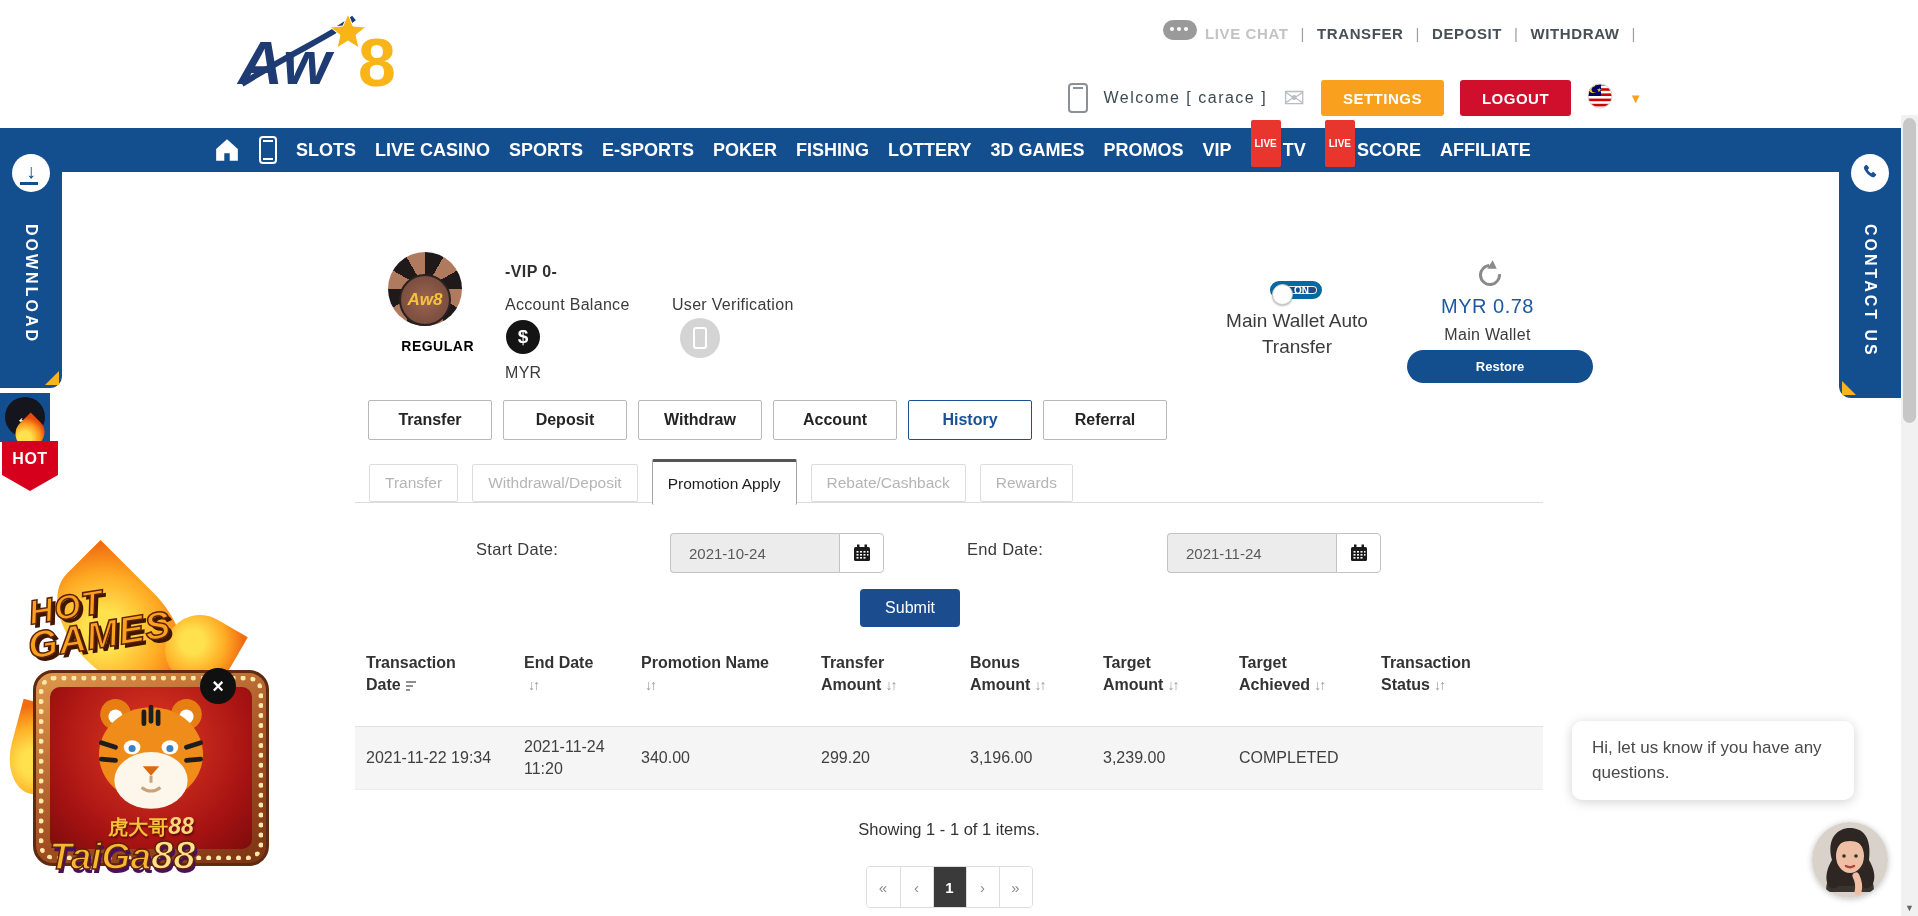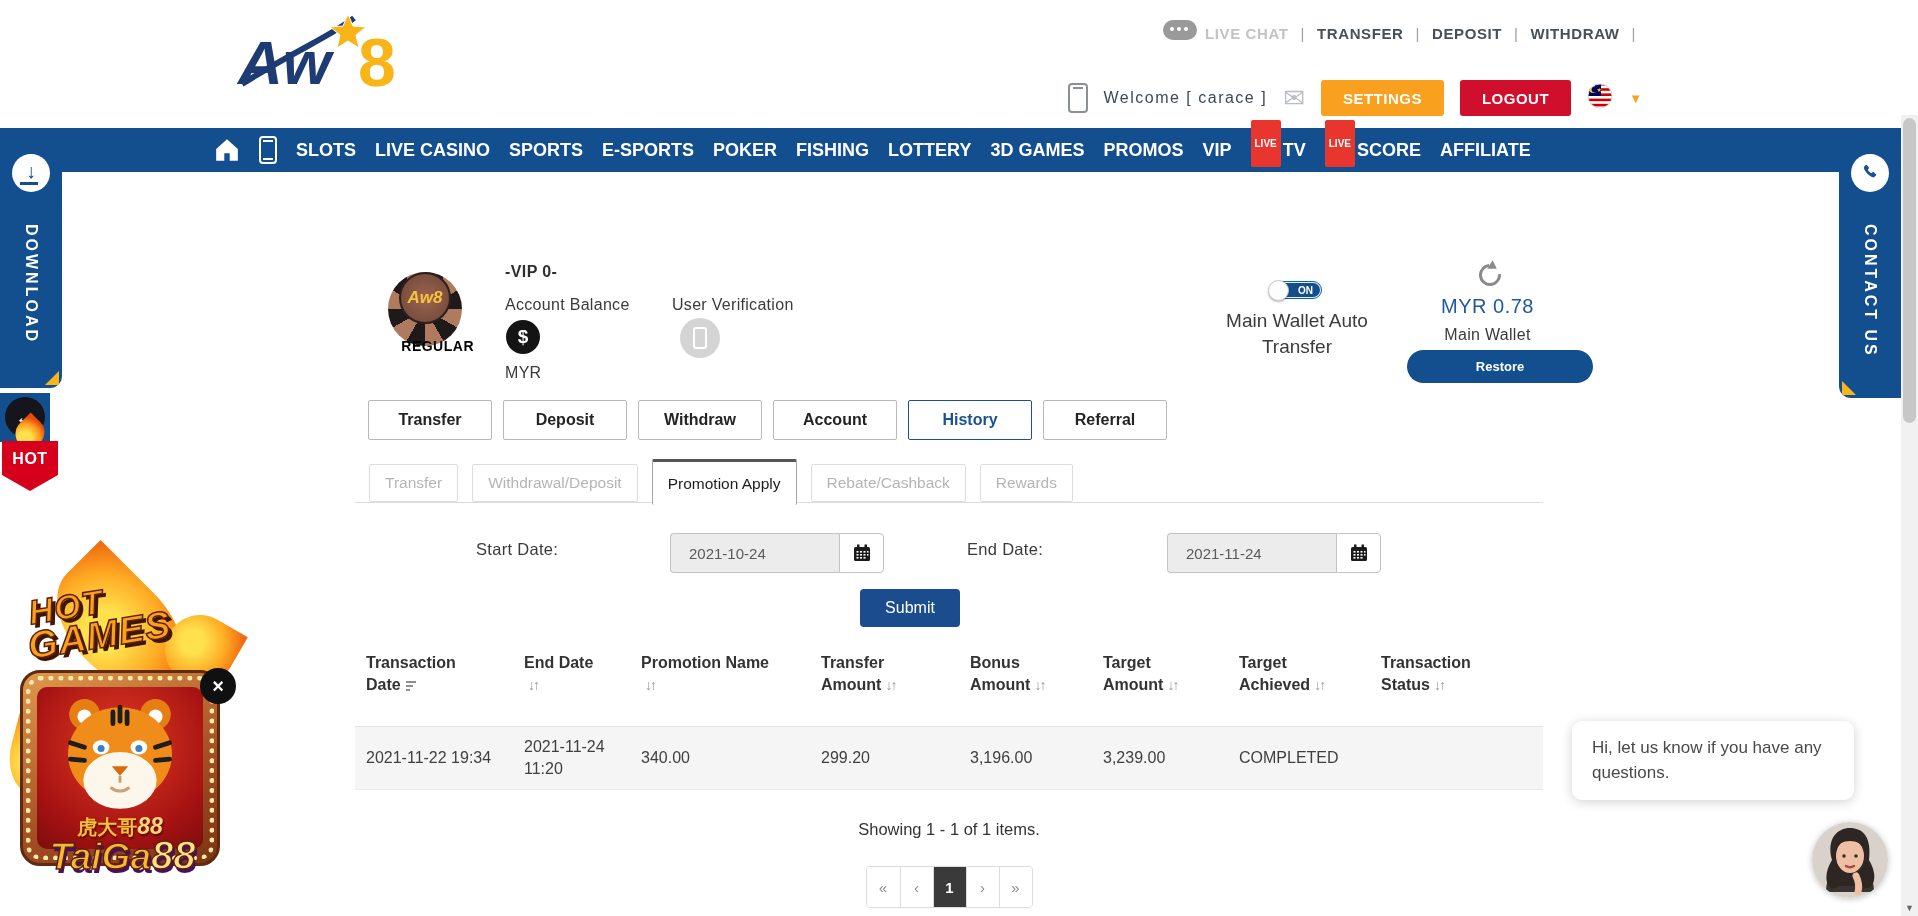--- a/index.html
+++ b/index.html
@@ -67,43 +67,43 @@
                 clip-path:polygon(0 0,100% 0,100% 68%,50% 100%,0 68%);
                 display:flex; justify-content:center; }
   .hot-ribbon span { color:#fff; font-weight:800; font-size:16px; margin-top:9px; letter-spacing:.5px; }
   .flame { left:16px; top:418px; width:28px; height:30px;
            background:radial-gradient(circle at 50% 75%, #ffe14d 25%, #ff9d1f 55%, #e84b0c 80%);
            border-radius:0 50% 50% 50%; transform:rotate(45deg); }
 
   
   .sec-title { left:380px; top:197px; width:1138px; height:42px; background:#1b1b1b;
                color:#fff; font-size:17px; font-weight:600; line-height:42px; padding-left:22px; }
-  .chip { left:388px; top:272px; width:74px; height:74px; border-radius:50%;
+  .chip { left:388px; top:252px; width:74px; height:74px; border-radius:50%;
           background:conic-gradient(#20191a 0 30deg,#b07a5e 30deg 60deg,#20191a 60deg 90deg,
             #b07a5e 90deg 120deg,#20191a 120deg 150deg,#b07a5e 150deg 180deg,#20191a 180deg 210deg,
             #b07a5e 210deg 240deg,#20191a 240deg 270deg,#b07a5e 270deg 300deg,#20191a 300deg 330deg,
             #b07a5e 330deg 360deg);
-          display:flex; align-items:flex-start; justify-content:center; }
+          display:flex; align-items:flex-end; justify-content:center; }
   .chip-inner { width:52px; height:52px; border-radius:50%; background:radial-gradient(#9c6450,#6d4537);
                 border:2px solid #2a2021; color:#f6c33c; font-weight:800; font-style:italic;
                 font-size:17px; display:flex; align-items:center; justify-content:center; }
   .chip-label { left:376px; top:338px; width:98px; text-align:right; color:#000000;
                 font-weight:800; font-size:14px; letter-spacing:.5px; }
   .vip-level { left:505px; top:263px; font-size:16px; font-weight:700; color:#2f2f2f; letter-spacing:.4px; }
   .lbl { font-size:16px; color:#3b3b3b; letter-spacing:.3px; }
   .bal-lbl { left:505px; top:296px; }
   .dollar { left:506px; top:320px; width:34px; height:34px; border-radius:50%; background:#141414;
             color:#fff; font-weight:800; font-size:19px; display:flex; align-items:center; justify-content:center; }
   .myr-lbl { left:505px; top:364px; }
   .verif-lbl { left:672px; top:296px; }
   .verif-ico { left:680px; top:318px; width:40px; height:40px; border-radius:50%; background:#d4d4d4;
                display:flex; align-items:center; justify-content:center; }
   .verif-ico i { width:14px; height:22px; border:2px solid #fff; border-radius:3px; display:block; }
   .toggle { left:1270px; top:281px; width:52px; height:18px; background:#ececec;
-            border:1px solid #0369a1; border-radius:10px; }
+            border:5px solid #0369a1; border-radius:10px; }
   .toggle .pill { position:absolute; left:6px; top:1px; right:1px; bottom:1px; background:#134e8f;
                   border-radius:8px; color:#fff; font-size:10px; font-weight:800;
                   display:flex; align-items:center; justify-content:flex-end; padding-right:7px; }
   .toggle .knob { position:absolute; left:-3px; top:-2px; width:21px; height:21px; background:#fdfdfd;
                   border:1px solid #c9c9c9; border-radius:50%; box-shadow:0 1px 2px rgba(0,0,0,.3); }
   .auto-lbl { left:1212px; top:308px; width:170px; text-align:center; font-size:19px;
               color:#3b3b3b; line-height:1.35; }
   .refresh { left:1477px; top:262px; width:26px; height:26px; }
   .refresh .arc { position:absolute; inset:2px; border:3px solid #8a8a8a; border-radius:50%;
                   border-top-color:transparent; transform:rotate(40deg); }
@@ -184,21 +184,21 @@
 
   
   .banner { left:15px; top:585px; width:215px; height:328px; }
   .bn-flame { position:absolute; border-radius:0 50% 50% 50%; transform:rotate(45deg);
               background:radial-gradient(circle at 45% 65%, #ffe14d 20%, #ffab24 55%, #f06c10 85%); }
   .bn-title { position:absolute; left:10px; top:2px; transform:rotate(-9deg);
               font-weight:900; font-style:italic; color:#f9a01f; line-height:.92;
               -webkit-text-stroke:1.5px #5c2004; text-shadow:3px 4px 0 #3f1503; letter-spacing:1px; }
   .bn-title .t1 { font-size:34px; display:block; margin-left:6px; }
   .bn-title .t2 { font-size:38px; display:block; }
-  .bn-frame { position:absolute; left:5px; top:85px; width:200px; height:196px; border-radius:20px;
+  .bn-frame { position:absolute; left:18px; top:85px; width:236px; height:196px; border-radius:20px;
               background:linear-gradient(155deg,#e09a4e,#a24e22 60%,#7c3413); border:3px solid #5f2a10; }
   .bn-frame:before { content:""; position:absolute; inset:3px; border:5px dotted #ffe9a8; border-radius:15px; }
   .bn-inner { position:absolute; inset:14px; border-radius:10px; overflow:hidden;
               background:radial-gradient(circle at 50% 35%, #e23b23, #a51212 70%, #7d0c0c); }
   .bn-cn { position:absolute; left:0; bottom:8px; width:100%; text-align:center;
            color:#f5c23a; font-weight:800; font-size:20px; text-shadow:1px 2px 2px #5e0a0a; }
   .bn-cn b { font-size:23px; font-style:italic; color:#ffd77a; }
   .bn-script { position:absolute; left:0; top:250px; width:215px; text-align:center;
                font-size:37px; font-weight:900; font-style:italic; color:#f7b733;
                -webkit-text-stroke:1.5px #5c2004; text-shadow:2px 4px 0 #4a1060; line-height:1; }

